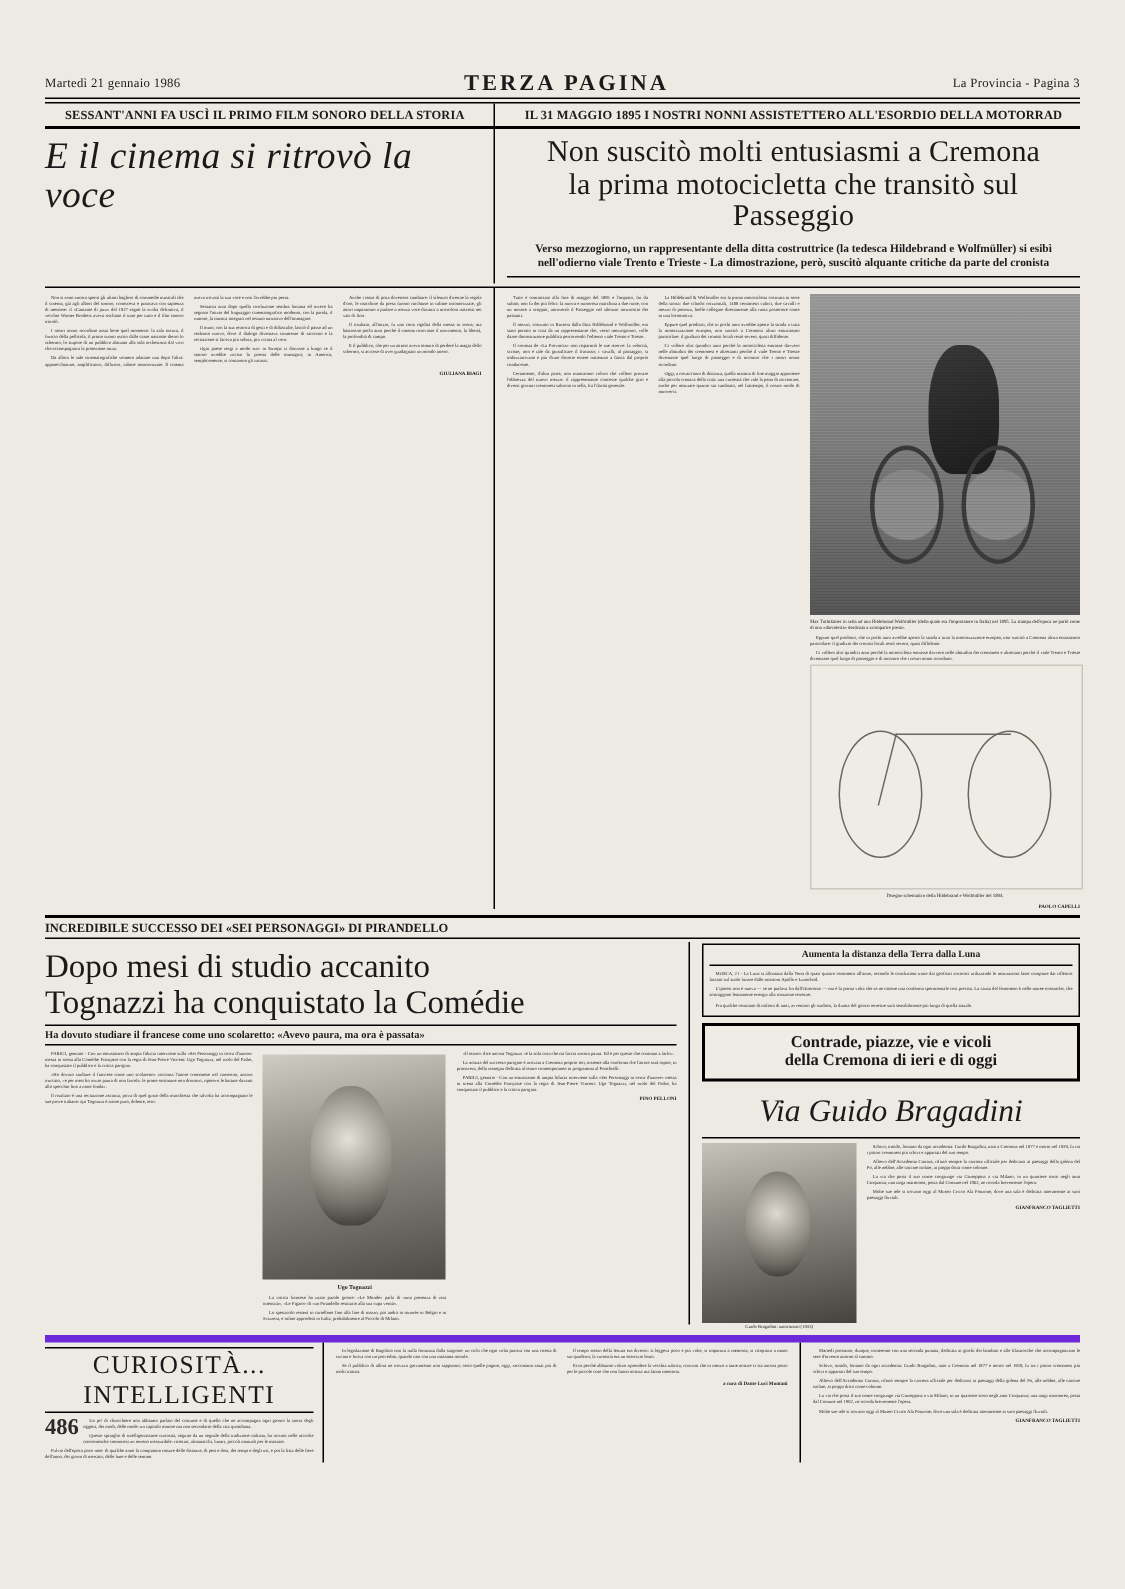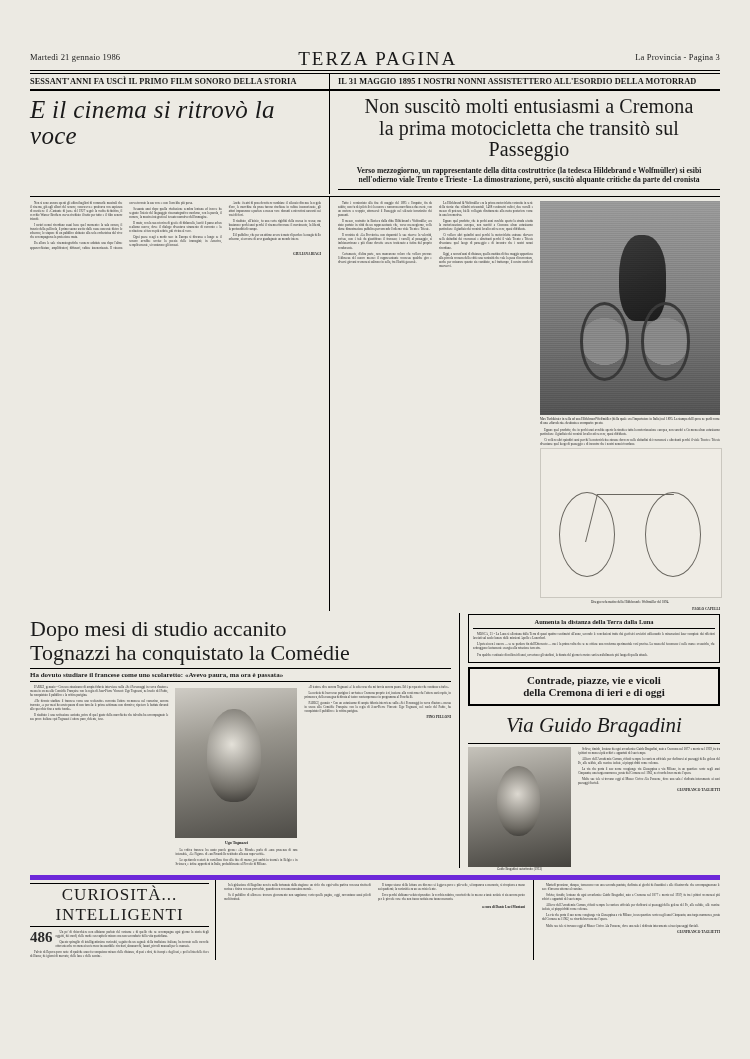--- a/index.html
+++ b/index.html
@@ -23,29 +23,30 @@
   }
   
   .masthead{
     display:flex;align-items:center;justify-content:space-between;
     border-bottom:1px solid #000;
     padding-bottom:2px;
     font-size:8.5px;
   }
   .masthead .date{font-size:8.5px;letter-spacing:.2px;}
   .masthead .title{
-    font-size:19px;font-weight:normal;letter-spacing:2px;
+    font-size:15px;font-weight:bold;letter-spacing:2px;
     font-family:"Liberation Serif", serif;
     transform:translateY(2px);
   }
   .masthead .paper{font-size:8.5px;letter-spacing:.2px;}
   
   .strap-row{
     display:flex;border-bottom:2px solid #000;border-top:1px solid #000;
     margin-top:2px;
+    text-align:center;
   }
   .strap-left{
     width:300px;box-sizing:border-box;
     padding:3px 6px 3px 0;
     font-size:8.3px;font-weight:bold;letter-spacing:.1px;
     border-right:1px solid #000;
   }
   .strap-right{
     flex:1;box-sizing:border-box;padding:3px 0 3px 8px;
     font-size:8.3px;font-weight:bold;letter-spacing:.1px;
@@ -294,20 +295,21 @@
             <div class="w2"></div>
             <div class="frame"></div>
           </div>
           <div class="cap center">Disegno schematico della Hildebrand e Wolfmüller del 1894.</div>
         </div>
       </div>
       <div class="sig">PAOLO CAPELLI</div>
     </div>
   </div>
 
+  <div class="band">INCREDIBILE SUCCESSO DEI «SEI PERSONAGGI» DI PIRANDELLO</div>
 
   <div class="pirandello">
     <div class="pir-left">
       <div class="hl-big">
         <span>Dopo mesi di studio accanito</span>
         <span class="l2">Tognazzi ha conquistato la Comédie</span>
       </div>
       <div class="pir-sub">Ha dovuto studiare il francese come uno scolaretto: «Avevo paura, ma ora è passata»</div>
 
       <div style="display:flex;gap:7px;margin-top:3px;">

